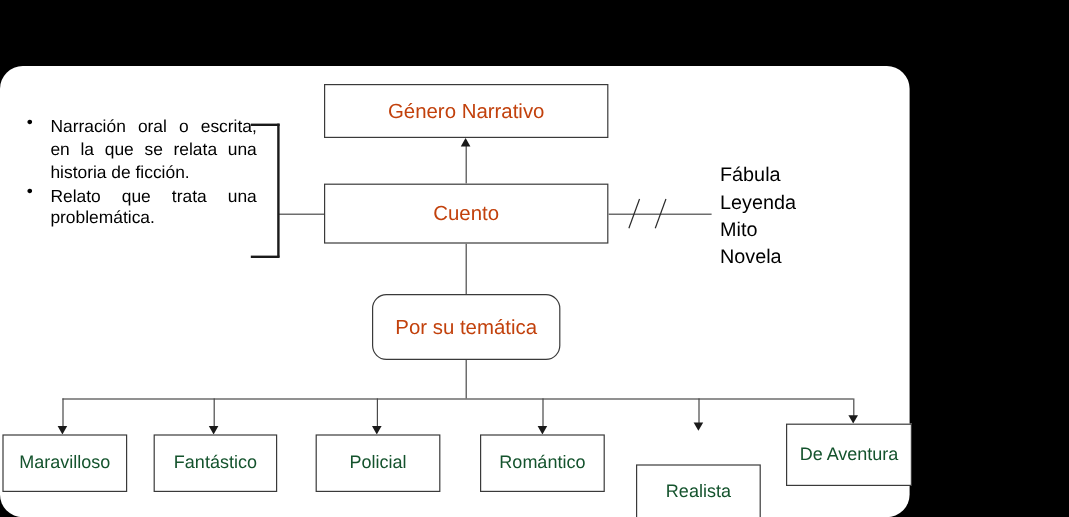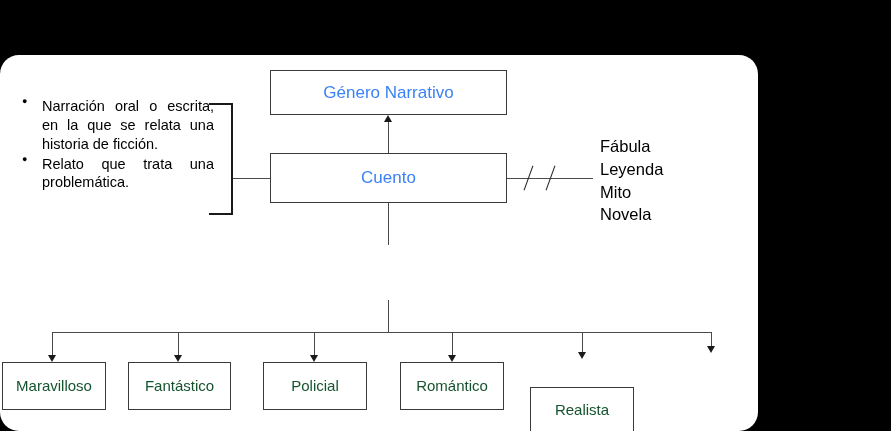--- a/index.html
+++ b/index.html
@@ -28,21 +28,21 @@
   }
   .node {
     position: absolute;
     box-sizing: border-box;
     border: 1px solid #3a3a3a;
     background: #ffffff;
     display: flex;
     align-items: center;
     justify-content: center;
     text-align: center;
-    color: #3b82f6;
+    color: #c2410c;
     line-height: 1.12;
     z-index: 5;
   }
   .node.rounded {
     border-radius: 12px;
   }
   #node-genero {
     left: 270px; top: 15px; width: 237px; height: 45px;
     font-size: 17px;
   }
@@ -194,20 +194,21 @@
     <div id="terms">
       <div>Fábula</div>
       <div>Leyenda</div>
       <div>Mito</div>
       <div>Novela</div>
     </div>
 
     <div class="line-v" style="left:388px; top:148px; height:42px;"></div>
     <div class="line-v" style="left:388px; top:245px; height:32px;"></div>
 
+    <div class="node rounded" id="node-tematica">Por su temática</div>
 
     <div class="line-h" style="left:52px; top:277px; width:659px;"></div>
 
     <div class="line-v" style="left:52px;  top:277px; height:26px;"></div>
     <div class="arrow-down" style="left:48px;  top:300px;"></div>
 
     <div class="line-v" style="left:178px; top:277px; height:26px;"></div>
     <div class="arrow-down" style="left:174px; top:300px;"></div>
 
     <div class="line-v" style="left:314px; top:277px; height:26px;"></div>
@@ -225,15 +226,16 @@
     <div class="leaf" style="left:2px;   top:307px; width:104px; height:48px;">Maravilloso</div>
 
     <div class="leaf" style="left:128px; top:307px; width:103px; height:48px;">Fantástico</div>
 
     <div class="leaf" style="left:263px; top:307px; width:104px; height:48px;">Policial</div>
 
     <div class="leaf" style="left:400px; top:307px; width:104px; height:48px;">Romántico</div>
 
     <div class="leaf" style="left:530px; top:304px; width:104px; height:45px;margin-top:28px;">Realista</div>
 
+    <div class="leaf" style="left:655px; top:298px; width:105px; height:52px;">De Aventura</div>
 
   </div>
 </div>
 
 </body></html>

